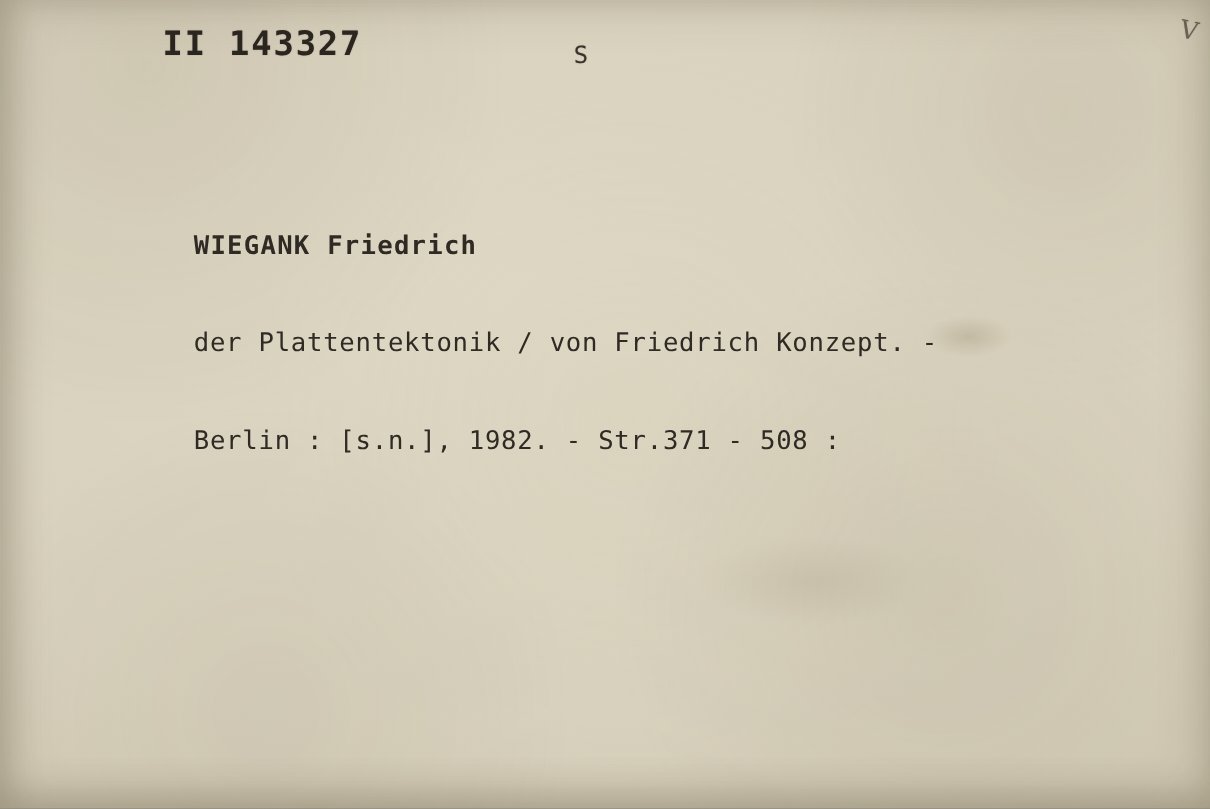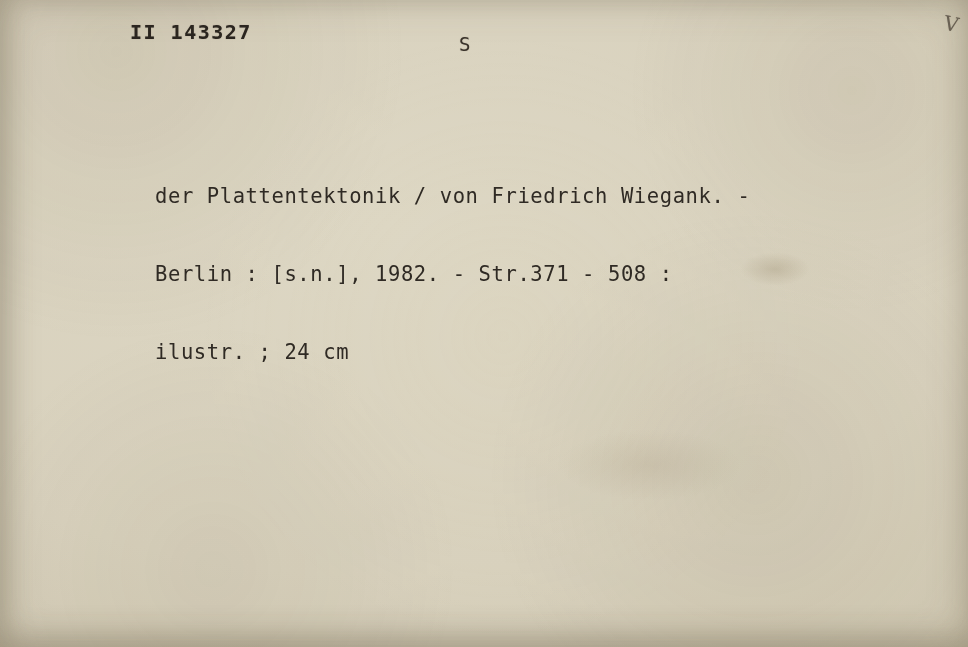--- a/index.html
+++ b/index.html
@@ -64,21 +64,21 @@
     position: absolute;
     color: #2f2a24;
     font-family: "DejaVu Sans Mono", monospace;
     white-space: pre;
     text-shadow: 0 0 1px rgba(60,50,40,0.35);
   }
 
   #call-number {
     left: 130px;
     top: 20px;
-    font-size: 20px;
+    font-size: 27px;
     letter-spacing: 1.5px;
     font-weight: 700;
     color: #2b2620;
   }
   #class-mark {
     left: 459px;
     top: 33px;
     font-size: 19px;
     color: #3a332b;
   }
@@ -128,20 +128,20 @@
   <div class="smudge-a"></div>
   <div class="smudge-b"></div>
 
   <div class="typed" id="call-number">II 143327</div>
 
   <div class="typed" id="class-mark">S</div>
 
   <div class="typed" id="corner-mark">V</div>
 
   <div class="body-block">
-    <span class="line">der Plattentektonik / von Friedrich Wiegank. -</span>
+    <span class="line heading-line">WIEGANK Friedrich</span>
+    <span class="line">der Plattentektonik / von Friedrich Konzept. -</span>
     <span class="line">Berlin : [s.n.], 1982. - Str.371 - 508 :</span>
-    <span class="line">ilustr. ; 24 cm</span>
   </div>
 
 
   <div class="edge-shade"></div>
 </div>
 
 </body></html>

